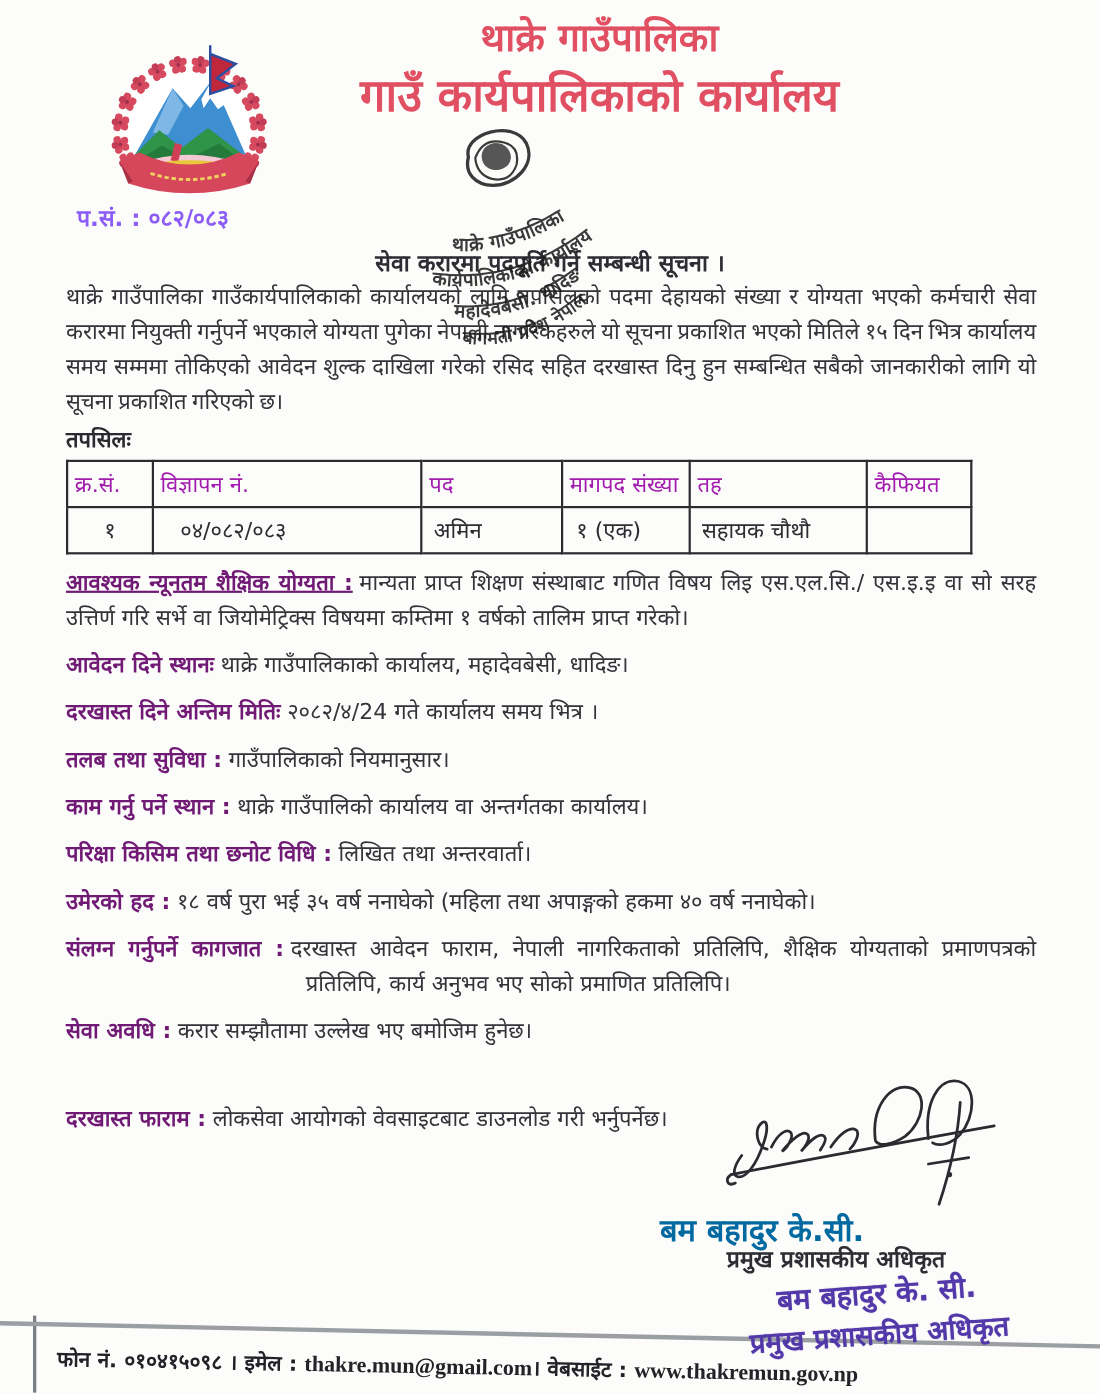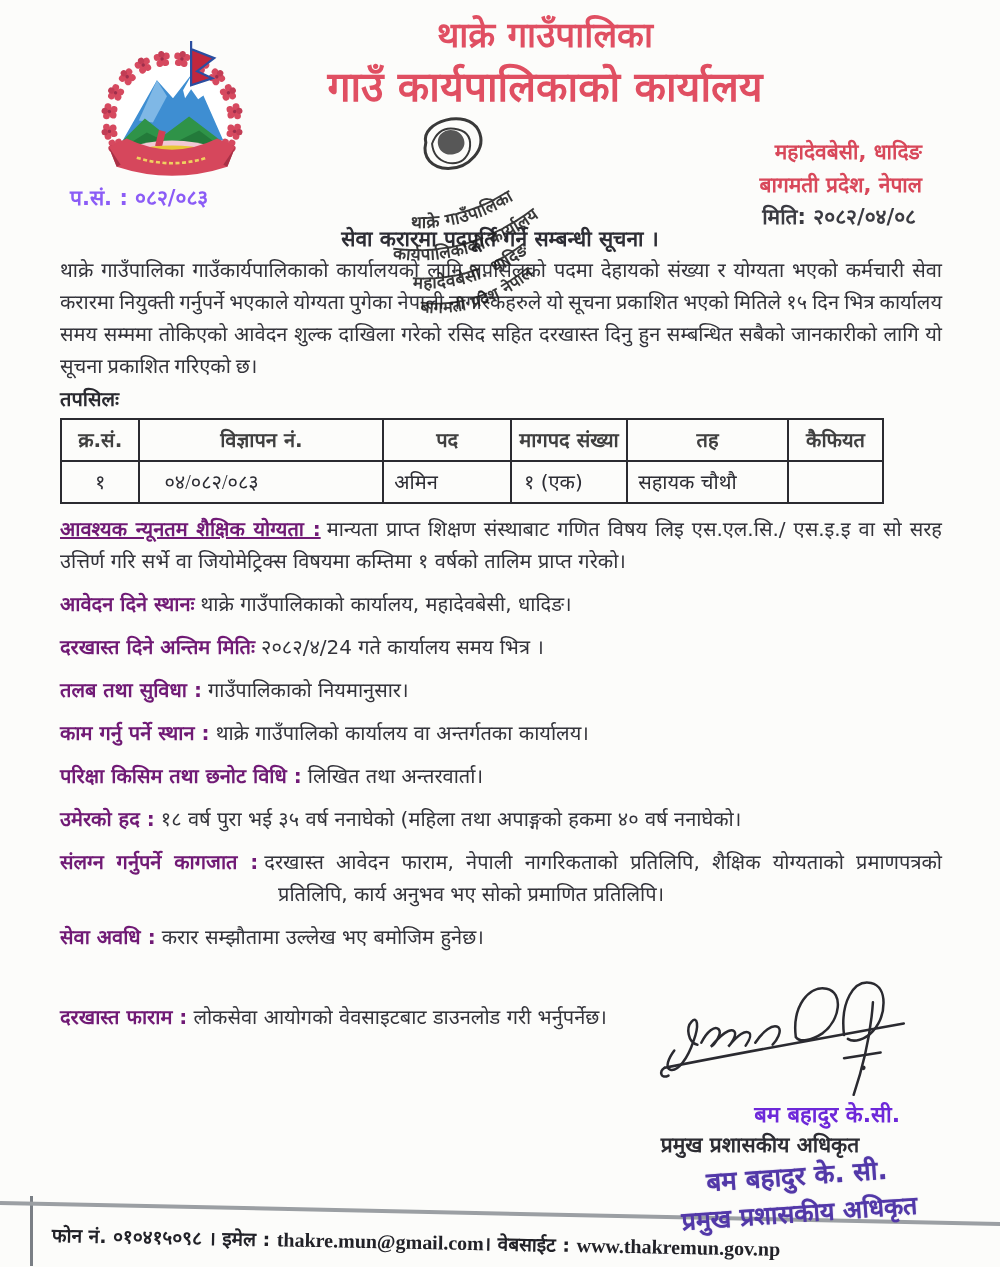--- a/index.html
+++ b/index.html
@@ -19,39 +19,39 @@
   .addr .a3{font-size:21px;font-weight:600;color:#3b3b42;padding-right:6px;}
   
   .subject{position:absolute;left:0;top:224px;width:100%;text-align:center;
     font-size:21px;font-weight:bold;color:#2d2d34;}
   .content{position:absolute;left:60px;right:58px;top:254px;font-size:20px;line-height:32px;}
   .bodytext{text-align:justify;margin:0;font-family:Liberation Serif, serif;}
   .tapasil{font-weight:bold;color:#2a2a30;margin-top:1px;}
   table.vac{border-collapse:collapse;width:824px;margin-top:3px;
     border:2.5px solid #2b2b30;font-size:20px;}
   table.vac th,table.vac td{border:2px solid #2b2b30;padding:3px 6px;height:34px;}
-  table.vac th{font-weight:bold;text-align:center;color:#404040;}
+  table.vac th{font-weight:normal;text-align:left;color:#a21caf;}
   table.vac td{color:#2c2c33;}
   table.vac td.c0{text-align:center;width:71px;}
-  table.vac td.c1{padding-left:24px;width:250px;font-family:Liberation Serif, serif;}
+  table.vac td.c1{padding-left:24px;width:250px;}
   table.vac td.c2{padding-left:10px;width:131px;}
   table.vac td.c3{padding-left:12px;width:113px;}
   table.vac td.c4{padding-left:10px;width:171px;border-radius:17px;}
   table.vac td.c5{width:88px;}
   .details{margin-top:9px;}
   .detail{text-align:justify;margin-bottom:11px;}
   .detail .dlabel{font-weight:bold;color:#701a75;margin-right:6px;}
   .detail.edu .dlabel{text-decoration:underline;}
   .detail.hang{padding-left:218px;text-indent:-218px;}
   .detail:nth-child(10),.detail:nth-child(11){margin-bottom:3px;margin-top:48px;}
   .detail:nth-child(9){margin-bottom:8px;}
   
   .sig-svg{position:absolute;left:655px;top:972px;width:270px;height:128px;z-index:4;}
-  .sig-name{position:absolute;left:600px;top:1098px;width:300px;text-align:right;
-    font-size:22px;color:#6d28d9;font-weight:600;}
+  .sig-name{position:absolute;left:600px;top:1098px;width:300px;text-align:left;
+    font-size:28px;color:#0369a1;font-weight:600;}
   .sig-desig{position:absolute;left:600px;top:1130px;width:320px;text-align:center;
     font-size:21px;color:#2d2d33;font-weight:600;}
   .pstamp{position:absolute;left:648px;top:1157px;width:300px;text-align:center;
     transform:rotate(-4deg);color:#5238a8;z-index:7;text-shadow:0 0 1px rgba(82,56,168,.55);}
   .pstamp .ps1{font-size:26px;font-weight:bold;}
   .pstamp .ps2{font-size:25px;font-weight:bold;margin-top:2px;}
   
   .fdivider{position:absolute;left:0;top:1201px;width:1010px;height:4px;
     background:#9b9fa3;transform:rotate(1.2deg);transform-origin:left center;z-index:2;}
   .fvline{position:absolute;left:30px;top:1196px;width:3px;height:70px;background:#7a7f85;}
@@ -154,25 +154,20 @@
         <textPath href="#arc3" startOffset="50%" text-anchor="middle">महादेवबेसी. धादिङ</textPath>
       </text>
       <text font-size="16" font-weight="bold" letter-spacing="0.5">
         <textPath href="#arc4" startOffset="50%" text-anchor="middle">बागमती प्रदेश नेपाल</textPath>
       </text>
     </g>
   </svg>
 
   <div class="refno">प.सं. : ०८२/०८३</div>
 
-  <div class="addr">
-    <div class="a1">महादेवबेसी, धादिङ</div>
-    <div class="a2">बागमती प्रदेश, नेपाल</div>
-    <div class="a3">मिति: २०८२/०४/०८</div>
-  </div>
 
   <div class="subject">सेवा करारमा पदपूर्ति गर्ने सम्बन्धी सूचना ।</div>
 
   <div class="content">
     <p class="bodytext">थाक्रे गाउँपालिका गाउँकार्यपालिकाको कार्यालयको लागि तपसिलको पदमा देहायको संख्या र योग्यता भएको कर्मचारी सेवा करारमा नियुक्ती गर्नुपर्ने भएकाले योग्यता पुगेका नेपाली नागरिकहरुले यो सूचना प्रकाशित भएको मितिले १५ दिन भित्र कार्यालय समय सम्ममा तोकिएको आवेदन शुल्क दाखिला गरेको रसिद सहित दरखास्त दिनु हुन सम्बन्धित सबैको जानकारीको लागि यो सूचना प्रकाशित गरिएको छ।</p>
     <div class="tapasil">तपसिलः</div>
 
     <table class="vac">
       <thead>
           <tr id="vt-head">

